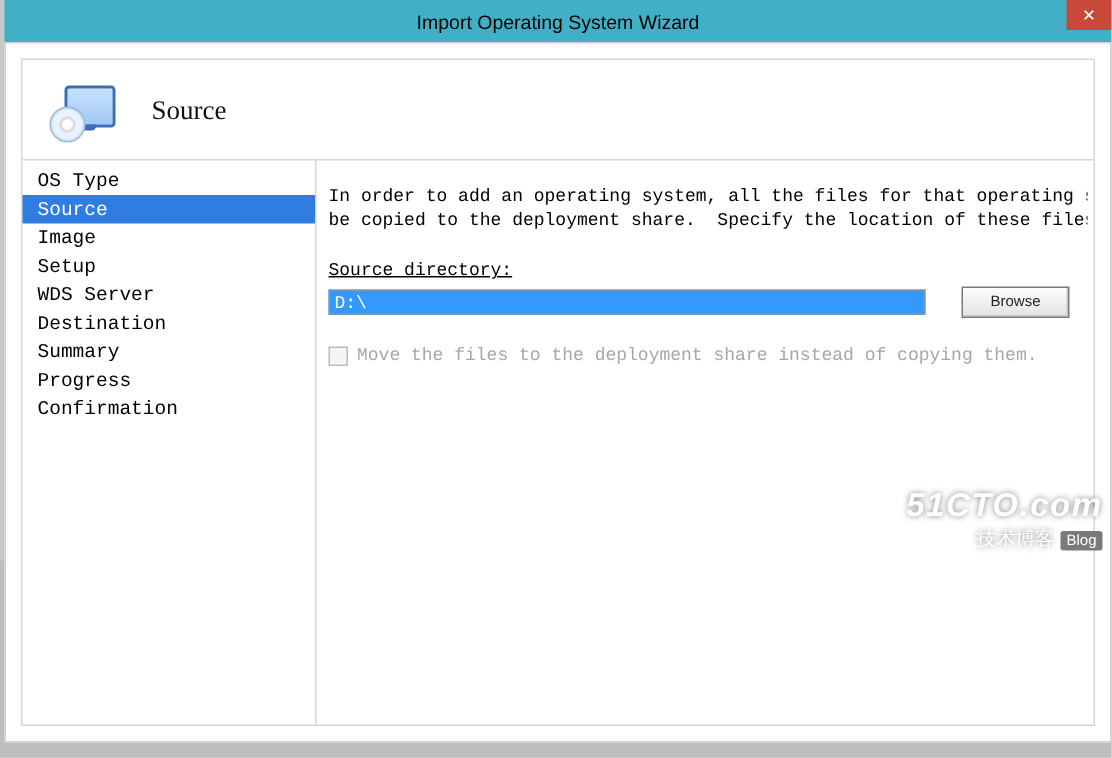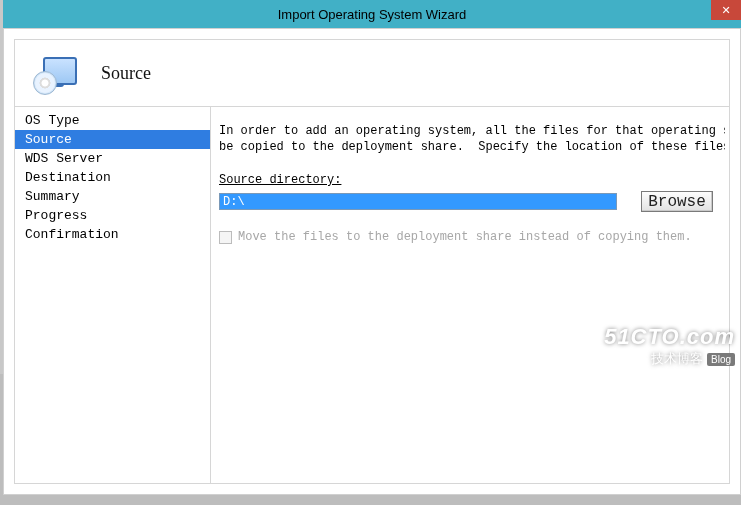--- a/index.html
+++ b/index.html
@@ -16,21 +16,21 @@
   .header-title{margin-left:22px;font-size:18px;font-family:"Segoe UI",Tahoma;color:#111}
   .nav-panel{position:absolute;left:0;top:66px;bottom:0;width:196px;border-top:1px solid #d6d6d6;border-right:1px solid #d6d6d6;box-sizing:border-box;padding-top:4px}
   .content-panel{position:absolute;left:196px;top:66px;right:0;bottom:0;border-top:1px solid #d6d6d6;box-sizing:border-box;padding:16px 4px 0 8px;font-family:SimSun,NSimSun,"Courier New",monospace;font-size:12px;color:#000}
   .nav-item{padding:1px 0 1px 10px;font-family:SimSun,NSimSun,"Courier New",monospace;font-size:13px;color:#000;line-height:17px}
   .nav-item.selected{background:#2f7de1;color:#fff}
   .desc{line-height:16px;white-space:pre;overflow:hidden}
   .field-label{margin-top:18px;text-decoration:underline;letter-spacing:0}
   .input-row{display:flex;align-items:center;margin-top:4px}
   .text-input{flex:0 0 398px;height:17px;border:1px solid #7a99b8;background:#fff;padding:0 3px;font-family:SimSun,"Courier New",monospace;font-size:12px;color:#000;box-sizing:border-box}
   .text-input.sel{background:#3399ff;color:#fff}
-  .browse-btn{margin-left:24px;width:70px;height:19px;border:1px solid #7a7a7a;background:linear-gradient(#fdfdfd,#e2e2e2);font-family:Liberation Mono, monospace;font-size:16px;color:#222;display:flex;align-items:center;justify-content:center;box-shadow:inset -1px -1px 0 #c9c9c9}
+  .browse-btn{margin-left:24px;width:70px;height:19px;border:1px solid #7a7a7a;background:linear-gradient(#fdfdfd,#e2e2e2);font-family:Liberation Sans, sans-serif;font-size:10px;color:#222;display:flex;align-items:center;justify-content:center;box-shadow:inset -1px -1px 0 #c9c9c9}
   .check-row{margin-top:18px;display:flex;align-items:flex-end;color:#a7a7a7}
   .chk{width:13px;height:13px;border:1px solid #bcbcbc;background:#f5f5f5;margin-right:6px;box-sizing:border-box}
   .watermark{position:absolute;right:6px;bottom:6px;text-align:right;color:#fff;text-shadow:0 0 4px rgba(0,0,0,.5);font-family:Arial,sans-serif;pointer-events:none}
   .wm1{font-size:22px;font-weight:700;font-style:italic;letter-spacing:1px}
   .wm2{font-size:13px;font-weight:400}
   .wm-badge{display:inline-block;background:#7a7a7a;color:#fff;font-size:10px;padding:1px 4px;margin-left:4px;border-radius:2px;text-shadow:none}
 </style>
 </head>
 <body>
 
@@ -51,20 +51,22 @@
           <div class="monitor"></div>
             <div class="monitor-stand"></div>
             <div class="cd"></div>
         </div>
         <div class="header-title">Source</div>
       </div>
 
       <div class="nav-panel">
         <div class="nav-item">OS Type</div>
         <div class="nav-item selected">Source</div>
+        <div class="nav-item">Image</div>
+        <div class="nav-item">Setup</div>
         <div class="nav-item">WDS Server</div>
         <div class="nav-item">Destination</div>
         <div class="nav-item">Summary</div>
         <div class="nav-item">Progress</div>
         <div class="nav-item">Confirmation</div>
       </div>
 
       <div class="content-panel">
         <div class="desc">In order to add an operating system, all the files for that operating system need to
 be copied to the deployment share.  Specify the location of these files (typically a</div>

